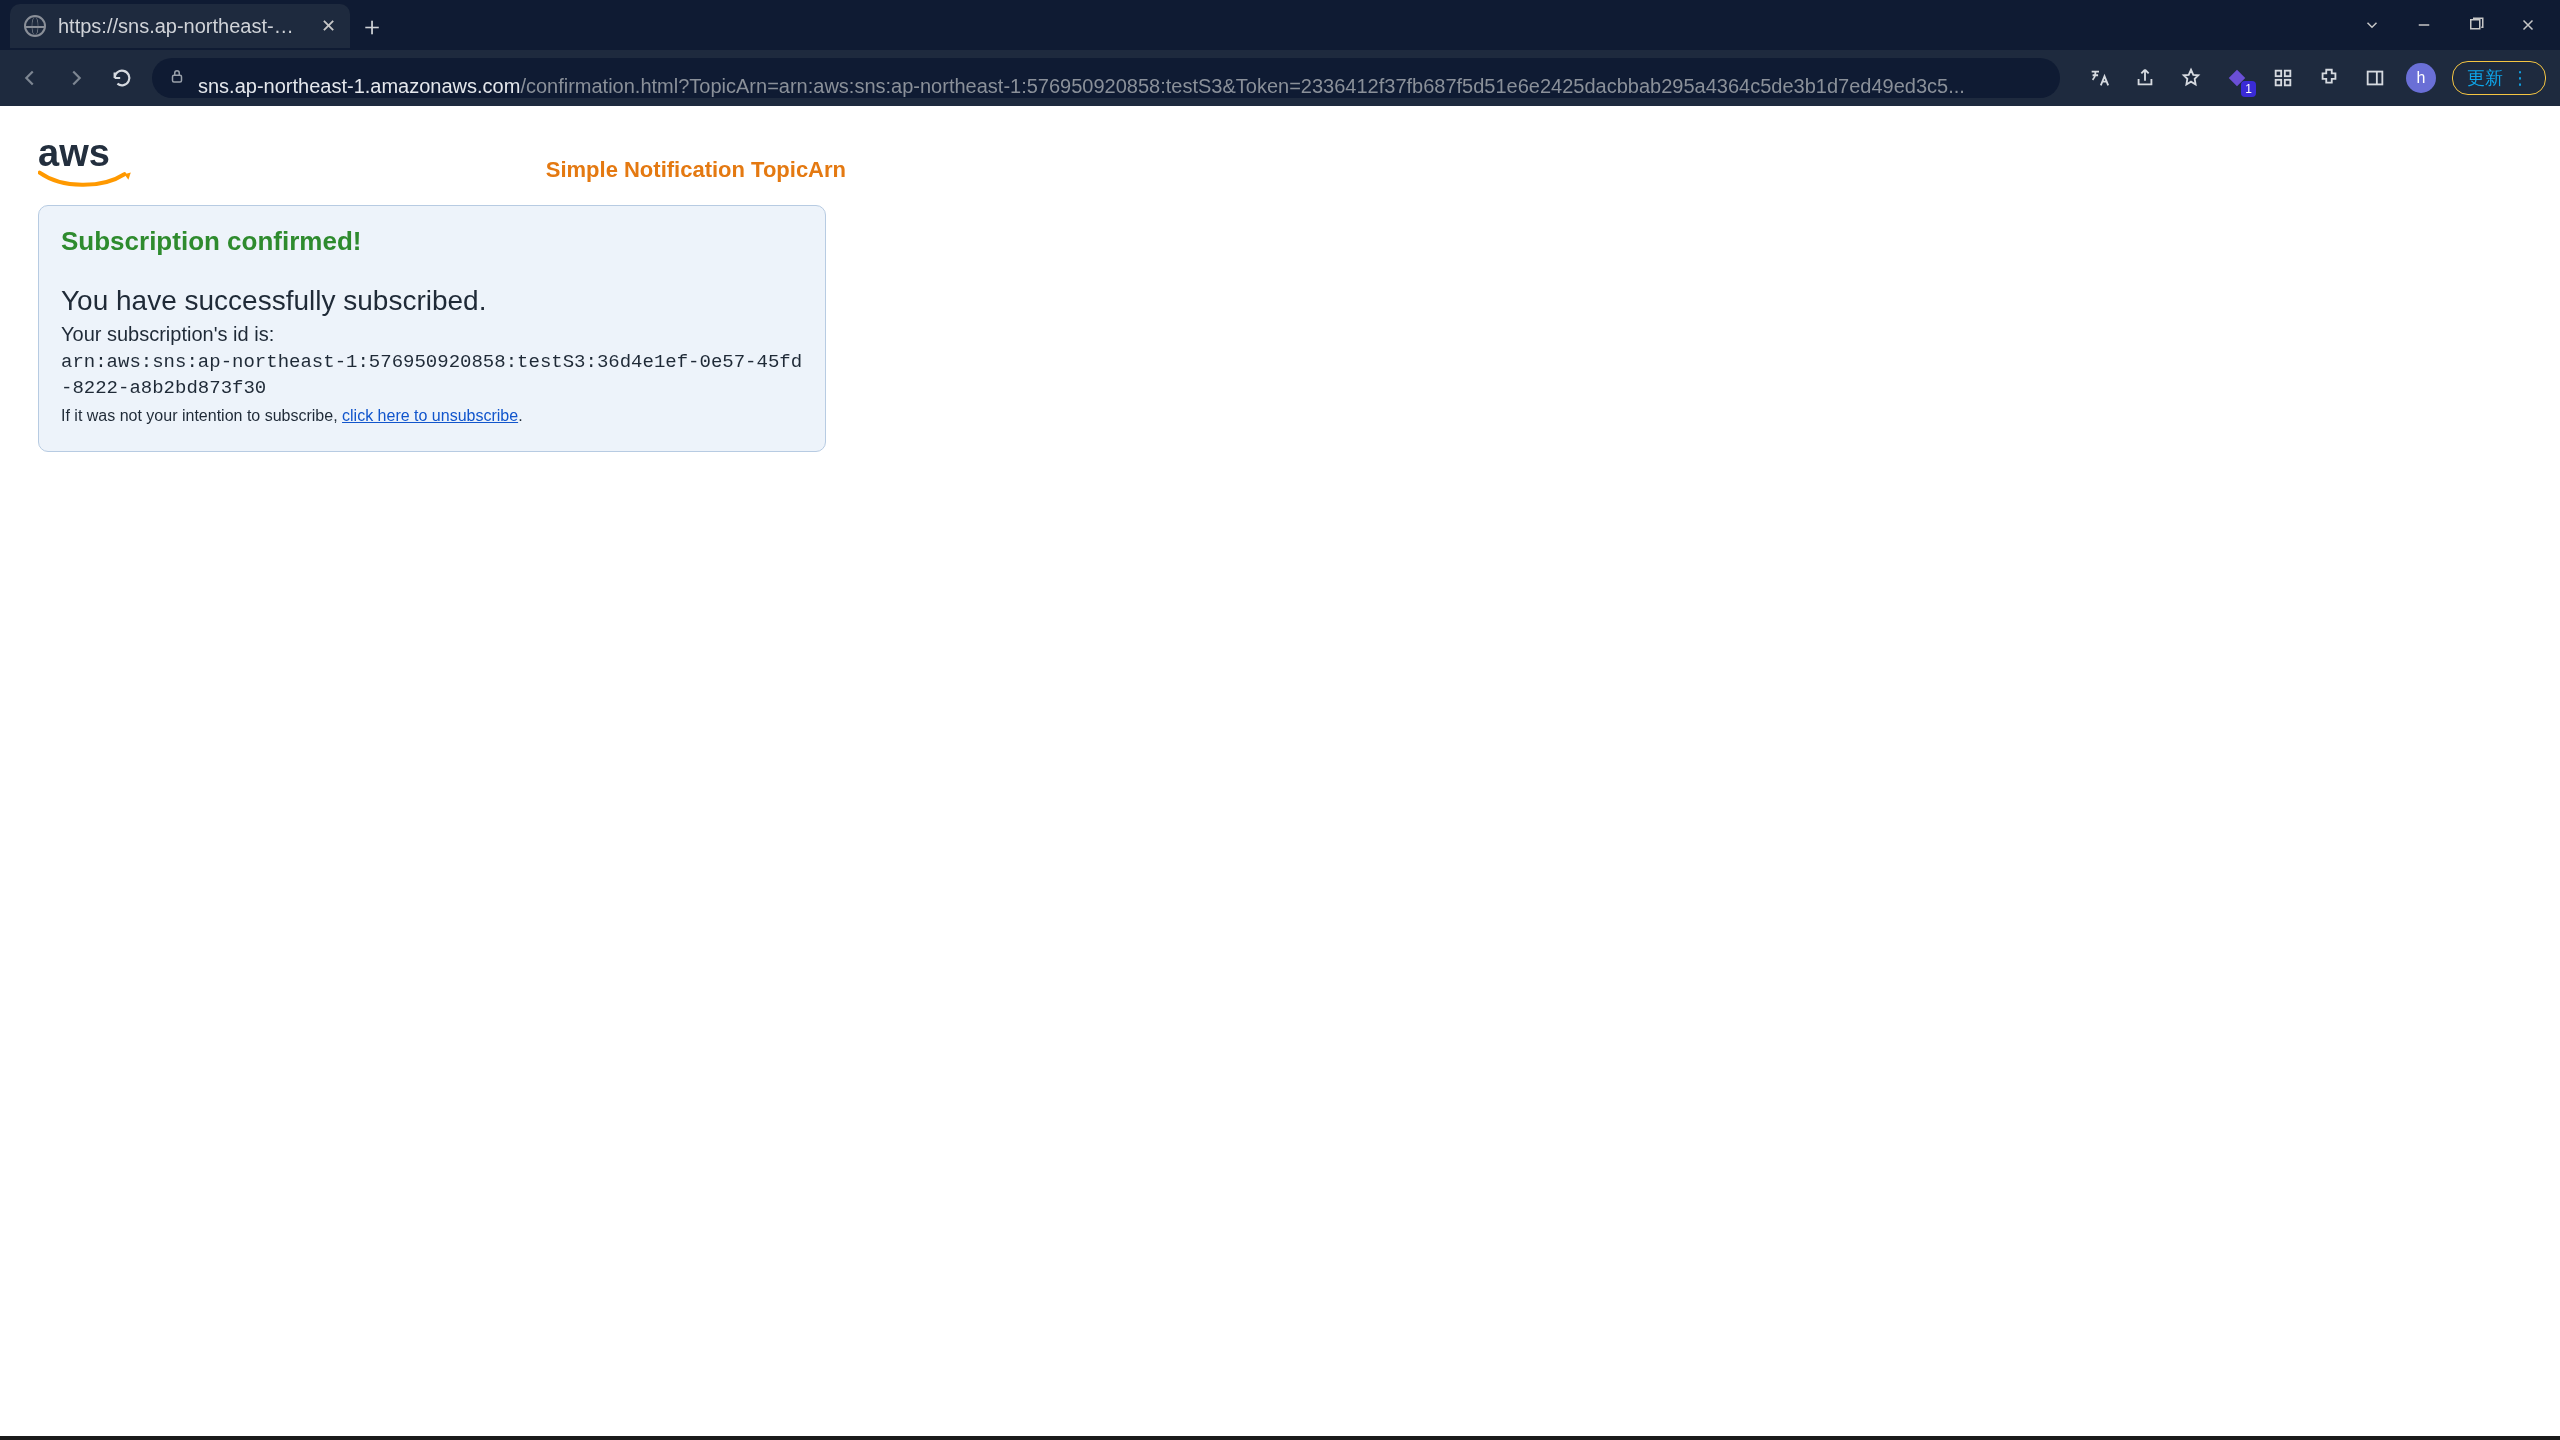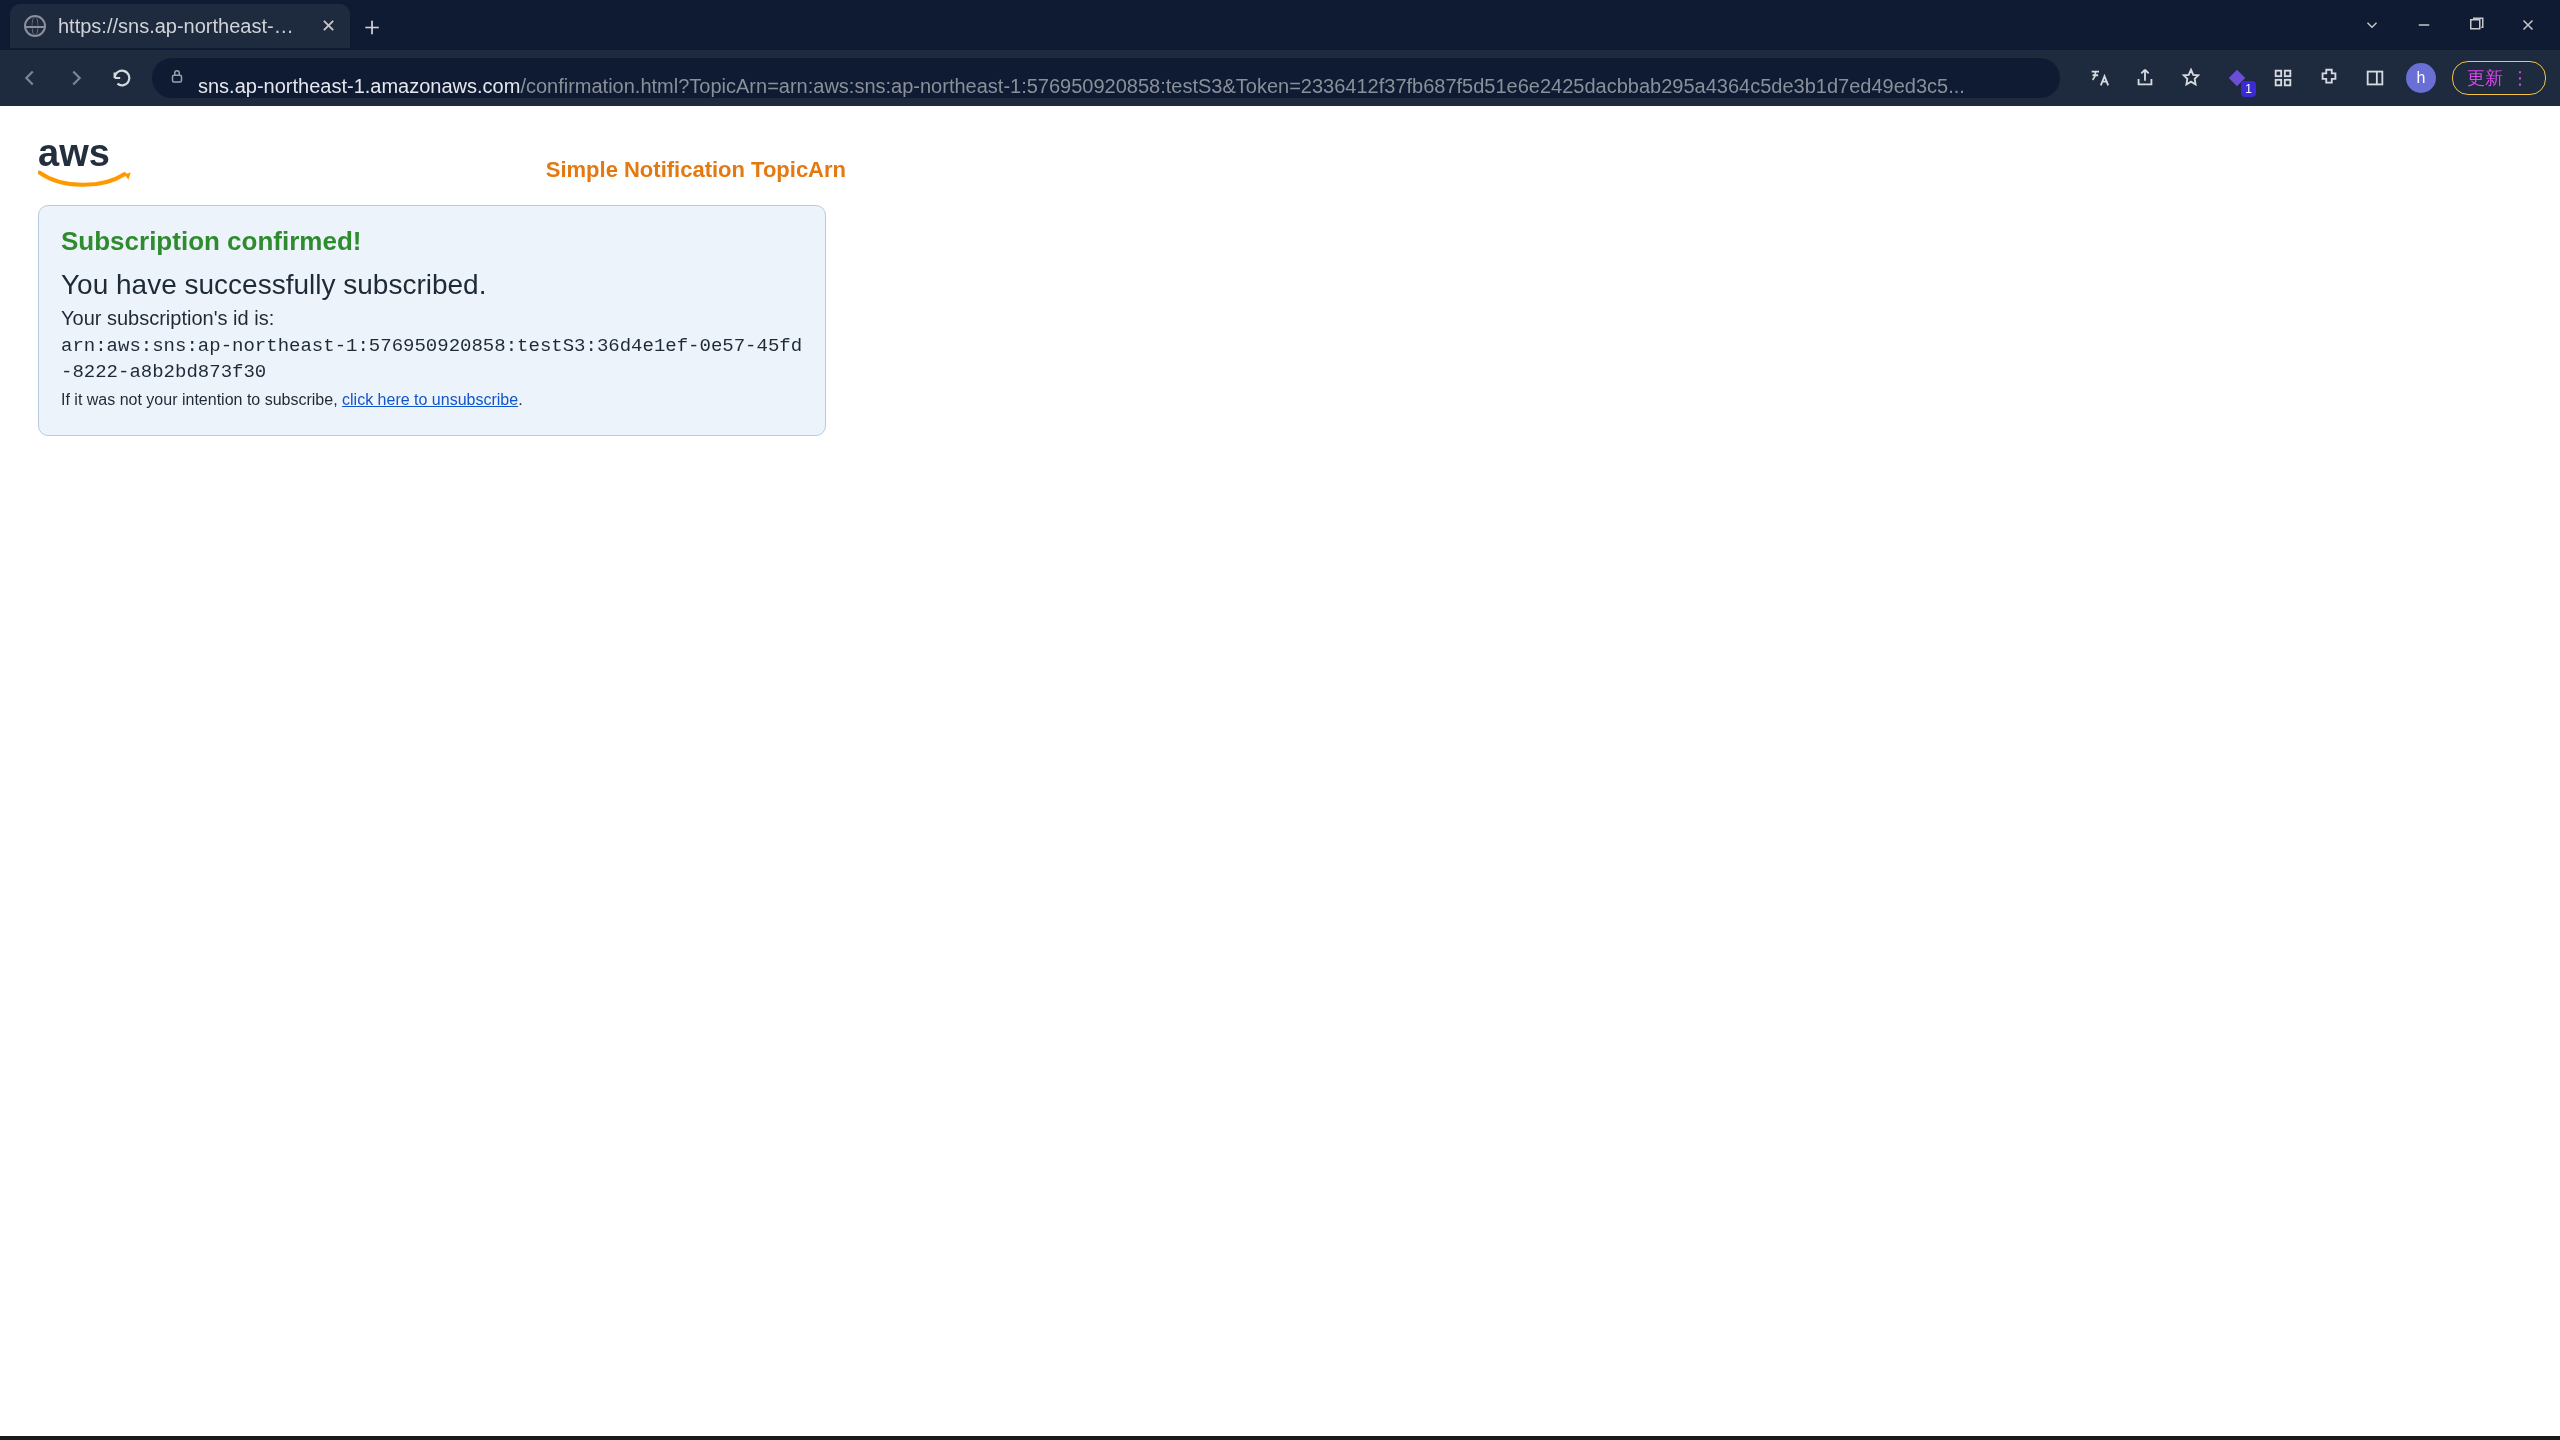--- a/index.html
+++ b/index.html
@@ -28,34 +28,34 @@
   .omnibox .lock svg { width: 18px; height: 18px; stroke:#9aa1ab; fill:none; stroke-width:2; }
   .omnibox .url { white-space: nowrap; overflow: hidden; text-overflow: ellipsis; margin-top: 16px; }
   .omnibox .url .host { color: #e4e7ec; }
   .omnibox .url .rest { color: #8a9099; }
   .right-icons { display:flex; align-items:center; gap: 16px; padding-left: 10px; }
   .right-icons .ric { width: 30px; height: 30px; display:flex; align-items:center; justify-content:center; cursor:pointer; }
   .right-icons svg { width: 22px; height: 22px; stroke:#d6dae0; fill:none; stroke-width:2; }
   .puzzle-badge { position: relative; }
   .puzzle-badge .badge { position:absolute; right:-4px; bottom:-4px; background:#3a2bd6; color:#fff; font-size:12px; border-radius:4px; padding:0 4px; line-height:16px; }
   .avatar { width: 30px; height: 30px; border-radius: 50%; background: #6a6fd6; color:#fff; display:flex; align-items:center; justify-content:center; font-size:16px; }
-  .update-btn { border:1px solid #f5c542; color:#d946ef; border-radius:16px; padding: 4px 14px; font-size:18px; display:flex; align-items:center; gap:8px; cursor:pointer; }
+  .update-btn { border:1px solid #f5c542; color:#0ea5e9; border-radius:16px; padding: 4px 14px; font-size:18px; display:flex; align-items:center; gap:8px; cursor:pointer; }
   .update-btn .dots { letter-spacing: 2px; }
 
   
   .page { flex: 1; background: #ffffff; overflow:auto; }
   .page-inner { padding: 26px 38px; }
   .aws-header { display:flex; align-items:flex-end; gap: 8px; width: 808px; }
   .aws-logo { display:flex; flex-direction:column; align-items:flex-start; }
   .aws-logo .txt { font-family: Arial, sans-serif; font-weight: 700; font-size: 38px; color:#232f3e; letter-spacing: 0px; }
   .aws-logo .smile { width: 96px; height: 20px; margin-top:-6px; }
   .service-title { color:#e47911; font-weight:700; font-size:22px; margin-left:auto; padding-bottom:6px; }
 
   .panel { margin-top: 16px; width: 788px; border:1px solid #b7cbe2; border-radius:10px; background:#edf3fa; padding: 20px 22px 26px; }
-  .panel h1 { color:#2e8b2e; font-size:26px; font-weight:700; margin-bottom:12px; font-family: Verdana, Geneva, sans-serif; }
+  .panel h1 { color:#2e8b2e; font-size:26px; font-weight:700; margin-bottom:28px; font-family: Verdana, Geneva, sans-serif; }
   .panel p { color:#1f2a37; font-size:28px; font-family: Verdana, Geneva, sans-serif; margin-bottom:6px; }
   .panel .idlabel { color:#1f2a37; font-size:20px; font-family: Verdana, Geneva, sans-serif; margin-bottom:4px; }
   .panel code { display:block; font-family: "Courier New", monospace; font-size:19px; color:#1f2a37; word-break: break-all; line-height:1.35; margin-bottom:6px; }
   .panel .note { color:#1f2a37; font-size:16px; font-family: Verdana, Geneva, sans-serif; }
   .panel .note a { color:#1155cc; text-decoration: underline; cursor:pointer; }
 
   
   .os-bar { height: 4px; background:#1a1a1a; }
 </style>
 </head>

